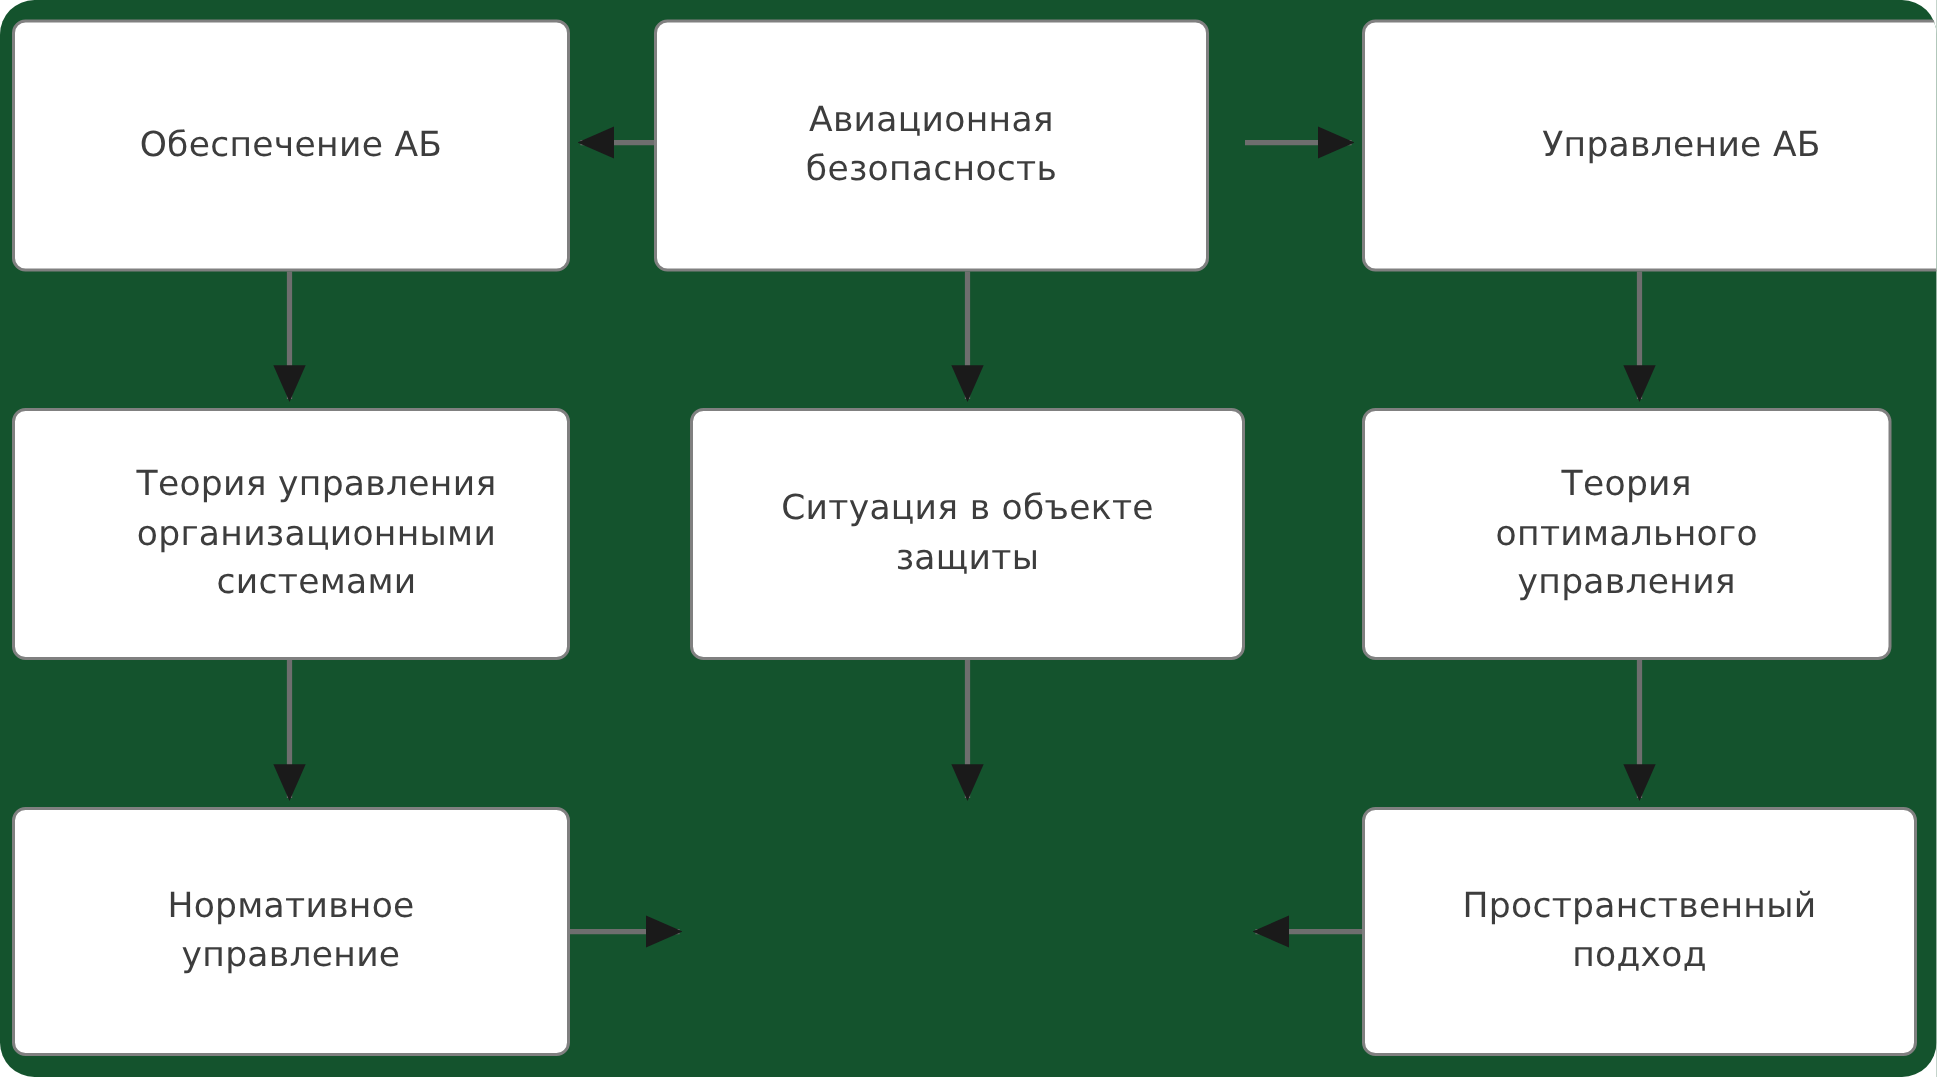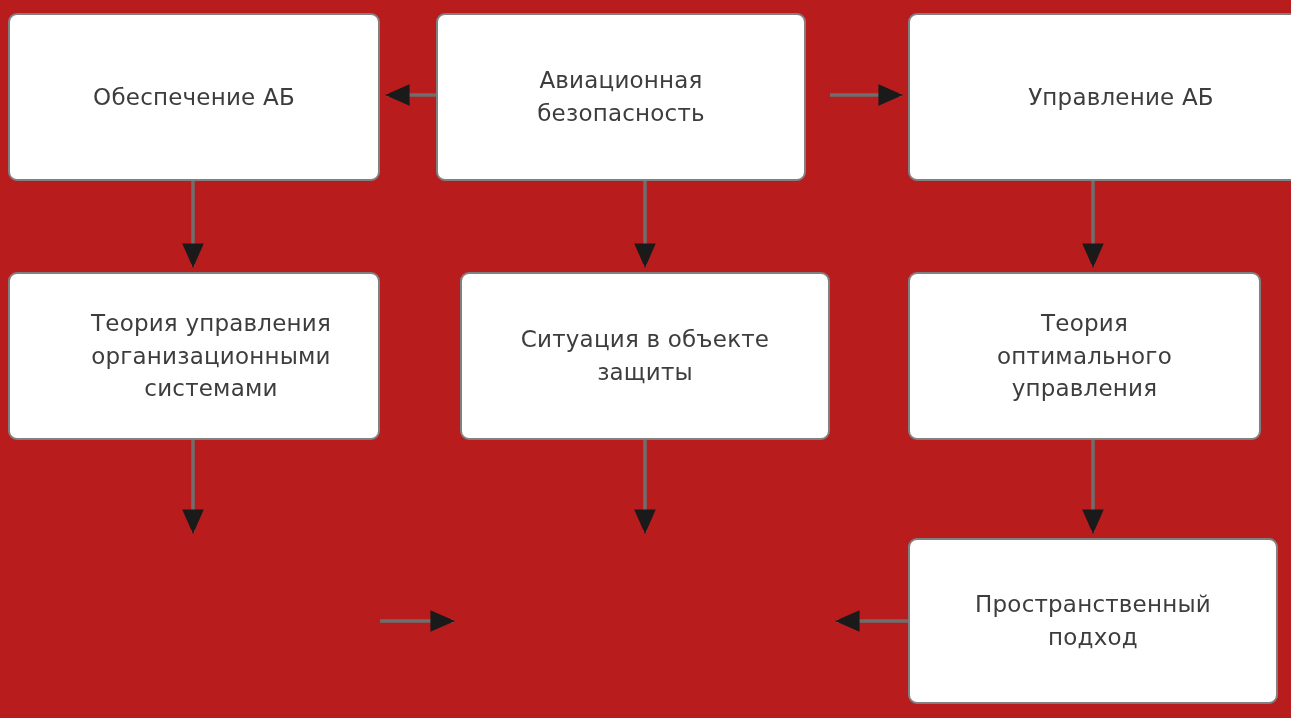--- a/index.html
+++ b/index.html
@@ -8,22 +8,23 @@
     padding: 0;
     background: #ffffff;
   }
   body {
     font-family: "DejaVu Sans", "Liberation Sans", sans-serif;
   }
   #canvas {
     position: relative;
     width: 1291px;
     height: 718px;
-    background: #b91c1c;
+    background: #14532d;
     overflow: hidden;
+    border-radius: 23px;
   }
   .node {
     position: absolute;
     box-sizing: border-box;
     background: #ffffff;
     border: 2px solid #808080;
     border-radius: 9px;
     display: flex;
     align-items: center;
     justify-content: center;
@@ -118,20 +119,24 @@
     <span class="label">Ситуация в объекте
 защиты</span>
   </div>
 
   <div class="node n-optimal">
     <span class="label">Теория
 оптимального
 управления</span>
   </div>
 
+  <div class="node n-normative">
+    <span class="label">Нормативное
+управление</span>
+  </div>
 
 
   <div class="node n-spatial">
     <span class="label">Пространственный
 подход</span>
   </div>
 
 </div>
 
 </body></html>

